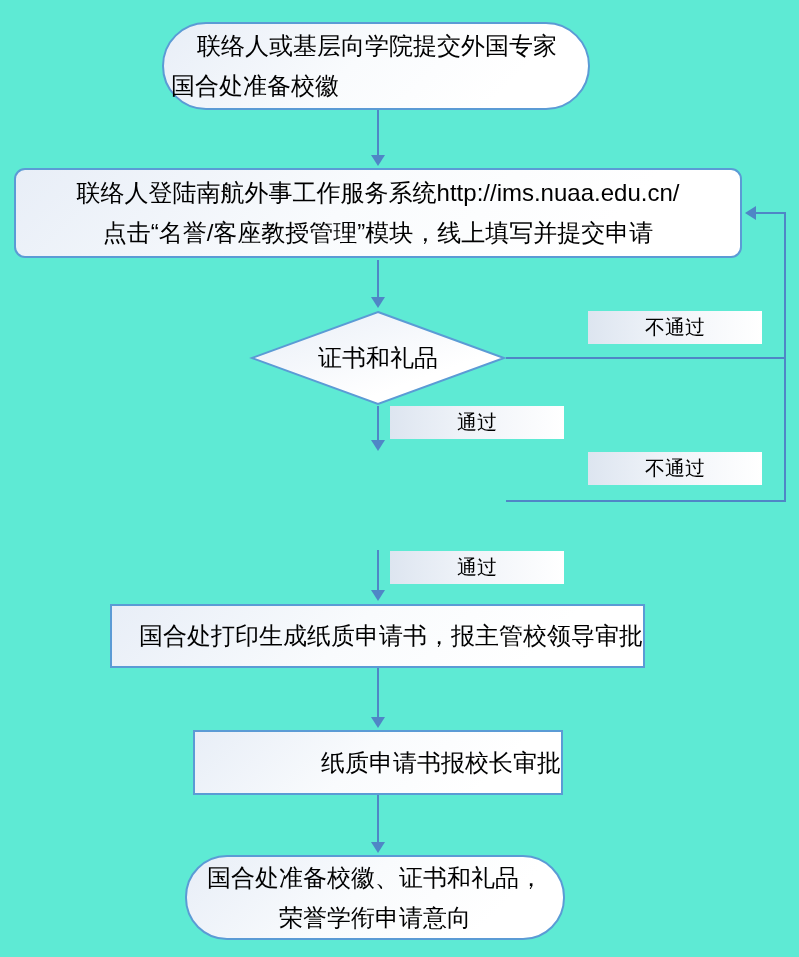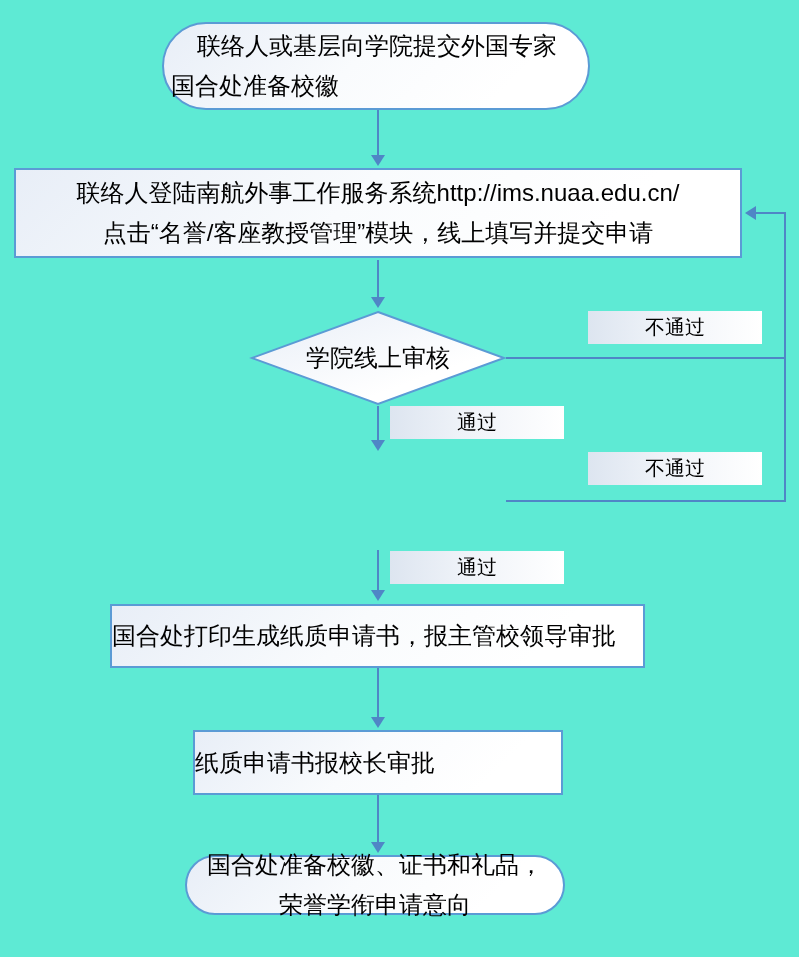--- a/index.html
+++ b/index.html
@@ -7,22 +7,22 @@
     position:relative;width:799px;height:957px;background:#5eead4;
     font-family:"Liberation Sans","DejaVu Sans",sans-serif;
     color:#000;overflow:hidden;
   }
   .shape{
     position:absolute;box-sizing:border-box;
     border:2px solid #5b9bd5;
     background:linear-gradient(135deg,#e8eef7 0%,#f9fbfd 45%,#ffffff 80%);
     font-size:24px;color:#000;
   }
-  .stadium{display:flex;flex-direction:column;justify-content:center;}
-  .rect-center{display:flex;align-items:center;justify-content:flex-start;white-space:nowrap;}
+  .stadium{display:flex;flex-direction:column;justify-content:center;border-radius:11px;}
+  .rect-center{display:flex;align-items:center;justify-content:flex-end;white-space:nowrap;}
   .lines-center{text-align:center;line-height:40px;}
   .nline{line-height:40px;}
   .start-lines{text-align:left;padding-left:7px;line-height:38px;}
   .indent1{padding-left:26px;}
   .end-lines{text-align:center;line-height:38px;}
 
   .diamond{position:absolute;}
   .diamond svg{display:block;}
   .dtext{
     position:absolute;inset:0;display:flex;align-items:center;justify-content:center;
@@ -76,21 +76,21 @@
   <div class="diamond" style="left:249px;top:310px;width:258px;height:96px;">
     <svg width="258" height="96" viewBox="0 0 258 96">
       <defs>
         <linearGradient id="dg1" x1="0" y1="0" x2="1" y2="1">
           <stop offset="0" stop-color="#e8eef7"></stop>
           <stop offset="0.7" stop-color="#ffffff"></stop>
         </linearGradient>
       </defs>
       <polygon points="129,2 255,48 129,94 3,48" fill="url(#dg1)" stroke="#5b9bd5" stroke-width="2" stroke-linejoin="miter"></polygon>
     </svg>
-    <div class="dtext">学院线上审核</div>
+    <div class="dtext">证书和礼品</div>
   </div>
 
   <div class="edge-label" style="left:588px;top:311px;">不通过</div>
 
   <div class="hline" style="left:506px;top:357px;width:280px;"></div>
 
   <div class="edge-label" style="left:390px;top:406px;">通过</div>
 
   <div class="varrow" style="left:377px;top:406px;height:34px;"></div>
 
@@ -112,20 +112,20 @@
   </div>
 
   <div class="varrow" style="left:377px;top:668px;height:49px;"></div>
 
   <div class="shape rect-center" style="left:193px;top:730px;width:370px;height:65px;">
     <span>纸质申请书报校长审批</span>
   </div>
 
   <div class="varrow" style="left:377px;top:795px;height:47px;"></div>
 
-  <div class="shape stadium" style="left:185px;top:855px;width:380px;height:60px;border-radius:42px;">
+  <div class="shape stadium" style="left:185px;top:855px;width:380px;height:85px;border-radius:42px;">
     <div class="end-lines">
       <div class="nline">国合处准备校徽、证书和礼品，</div>
       <div class="nline">荣誉学衔申请意向</div>
     </div>
   </div>
 
 </div>
 
 </body></html>

